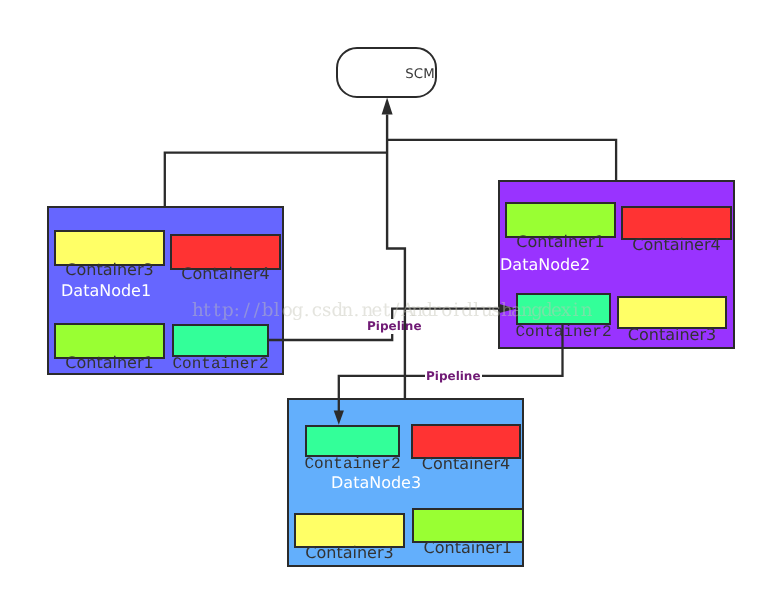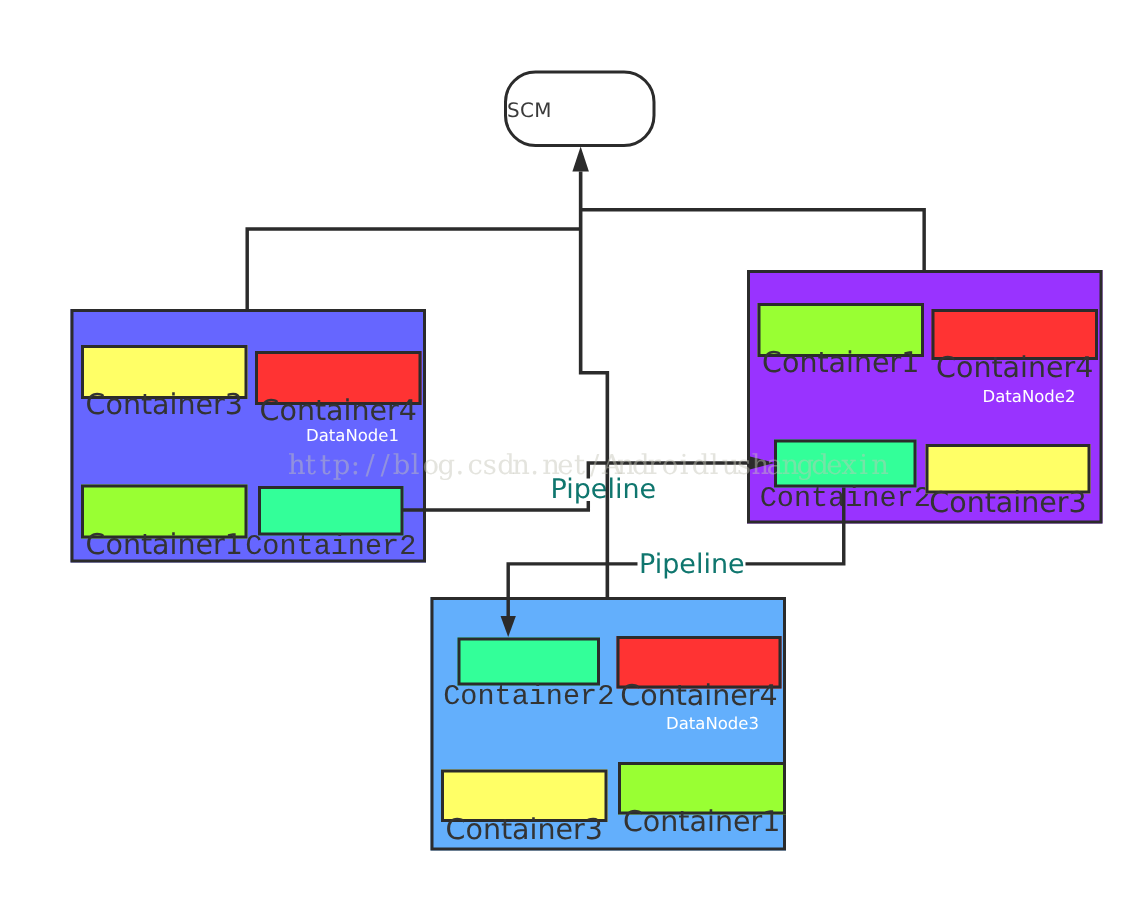--- a/index.html
+++ b/index.html
@@ -6,58 +6,58 @@
   html,body{margin:0;padding:0;background:#ffffff;}
   body{width:765px;height:598px;overflow:hidden;font-family:"DejaVu Sans",sans-serif;
         -webkit-font-smoothing:antialiased;text-rendering:geometricPrecision;}
   #canvas{position:relative;width:765px;height:598px;background:#fff;
           transform:translateZ(0);}
   svg.layer{position:absolute;left:0;top:0;width:765px;height:598px;}
 
   
   .scm{position:absolute;left:336px;top:47px;width:101px;height:51px;
        box-sizing:border-box;background:#fff;border:2.2px solid #2b2b2b;border-radius:21px;}
-  .scm-label{position:absolute;left:0;right:0;top:18px;text-align:left;
+  .scm-label{position:absolute;left:0;right:0;top:18px;text-align:right;
              font-size:13.3px;color:#3a3a3a;letter-spacing:.2px;}
 
   
   .node{position:absolute;box-sizing:border-box;border:2.2px solid #2b2b2b;}
-  .node-label{position:absolute;left:0;right:16px;text-align:right;color:#ffffff;
-              font-size:11px;line-height:14px;}
+  .node-label{position:absolute;left:0;right:0;text-align:left;color:#ffffff;
+              font-size:16px;line-height:14px;}
   .n1{left:47px;top:206px;width:237px;height:169px;}
   .n2{left:498px;top:180px;width:237px;height:169px;}
   .n3{left:287px;top:398px;width:237px;height:169px;}
   .n1 .node-label{top:76px;padding-left:12px;}
   .n2 .node-label{top:76px;}
-  .n3 .node-label{top:76px;}
+  .n3 .node-label{top:76px;margin-left:42px;}
 
   
   .ct{position:absolute;box-sizing:border-box;border:2.2px solid #2b2b2b;
       display:flex;align-items:center;justify-content:center;}
-  .ct span{font-size:19px;color:#333333;line-height:16px;margin-top:44px;}
+  .ct span{font-size:16px;color:#333333;line-height:16px;margin-top:44px;}
   .n1c2 span,.n2c2 span,.n3c2 span{position:relative;top:1px;font-family:Liberation Mono, monospace;}
 
   .n1c3{left:5px;top:22px;width:111px;height:36px;}
   .n1c4{left:121px;top:26px;width:111px;height:36px;}
   .n1c1{left:5px;top:115px;width:111px;height:36px;}
   .n1c2{left:123px;top:116px;width:97px;height:33px;}
 
   .n2c1{left:5px;top:20px;width:111px;height:36px;}
   .n2c4{left:121px;top:24px;width:111px;height:34px;}
   .n2c2{left:16px;top:111px;width:95px;height:32px;}
   .n2c3{left:117px;top:114px;width:110px;height:33px;}
 
   .n3c2{left:16px;top:25px;width:95px;height:32px;}
   .n3c4{left:122px;top:24px;width:110px;height:35px;}
   .n3c3{left:5px;top:113px;width:111px;height:35px;}
   .n3c1{left:123px;top:108px;width:111.5px;height:35px;}
 
   
-  .elabel{position:absolute;font-size:18px;color:#0f766e;background:#fff;
-          line-height:15px;padding:0 1px;white-space:nowrap;}
+  .elabel{position:absolute;font-size:12px;color:#701a75;background:#fff;
+          line-height:15px;padding:0 1px;white-space:nowrap;font-weight:bold;}
   .el-upper{left:366px;top:319px;}
   .el-lower{left:425px;top:369px;}
 
   
   .wm-url{position:absolute;left:192px;top:300.9px;font-family:"DejaVu Serif",serif;
           font-size:18.3px;line-height:20px;color:rgba(196,196,182,0.46);
           white-space:nowrap;letter-spacing:0;}
   .wm-url i{display:inline-block;width:9.98px;font-style:normal;text-align:center;}
   .wm-brand{position:absolute;left:656px;top:568px;font-size:16px;
             color:rgba(188,188,188,0.55);font-family:"DejaVu Sans",sans-serif;

